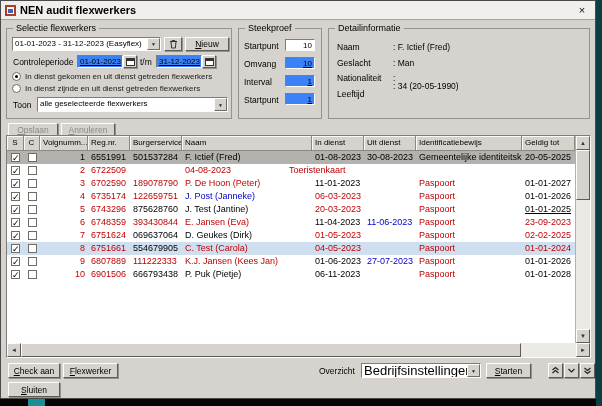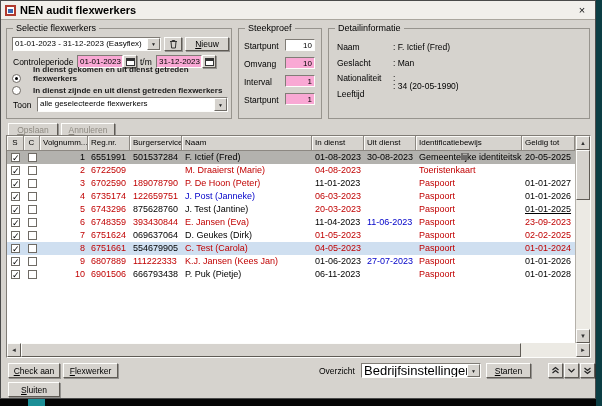--- a/index.html
+++ b/index.html
@@ -13,38 +13,38 @@
   .close-btn{width:18px;height:15px;font-size:11px;line-height:13px;background:#f1efeb;border:none;color:#111;font-family:inherit;text-align:center;cursor:default;}
   
   .gb{position:absolute;border:1px solid #97948e;}
   .gb-legend{position:absolute;top:-6px;left:6px;background:#d6d3ce;padding:0 3px;font-size:9px;color:#000;white-space:nowrap;}
   .gb-selectie{left:5px;top:27px;width:226px;height:91px;}
   .gb-steekproef{left:237px;top:27px;width:84px;height:91px;}
   .gb-detail{left:327px;top:27px;width:262px;height:91px;}
   .lbl{position:absolute;font-size:8.5px;color:#000;white-space:nowrap;}
   
   .field{position:absolute;font-size:8.5px;line-height:11px;padding:0 2px;background:#fff;border:1px solid;border-color:#807c76 #fdfdfb #fdfdfb #807c76;overflow:hidden;white-space:nowrap;}
-  .field.ro{background:#f9a8d4;}
+  .field.ro{background:#3b82f6;text-decoration:underline;}
   .field.num{text-align:right;}
   .combo{position:absolute;background:#fff;border:1px solid;border-color:#807c76 #fdfdfb #fdfdfb #807c76;display:flex;align-items:stretch;}
   .combo-text{flex:1;font-size:8px;line-height:12px;padding:0 2px;white-space:nowrap;overflow:hidden;}
   .combo-btn{width:13px;background:#d6d3ce;border:1px solid;border-color:#fdfdfb #6f6b65 #6f6b65 #fdfdfb;font-size:5px;display:flex;align-items:center;justify-content:center;color:#222;}
   .btn3d{position:absolute;background:#d6d3ce;border:1px solid;border-color:#fdfdfb #5f5b55 #5f5b55 #fdfdfb;box-shadow:1px 1px 0 rgba(0,0,0,.3);font-size:8.5px;font-family:inherit;color:#000;padding:0;display:flex;align-items:center;justify-content:center;white-space:nowrap;cursor:default;}
   .btn3d.disabled{color:#8e8a82;}
   
   .period-combo{left:5px;top:8px;width:149px;height:14px;}
   .trash-btn{left:157px;top:8px;width:18px;height:14px;}
   .nieuw-btn{left:178px;top:8px;width:44px;height:14px;}
   .ctrl-lbl{left:6px;top:28px;}
   .date-from{left:70px;top:26px;width:46px;height:13px;font-size:8px;}
   .cal1{left:116px;top:26px;width:14px;height:13px;}
   .tm-lbl{left:133px;top:28px;}
   .date-to{left:149px;top:26px;width:46px;height:13px;font-size:8px;}
   .cal2{left:195px;top:26px;width:14px;height:13px;}
-  .radio-row{position:absolute;display:flex;align-items:flex-end;gap:12px;height:11px;font-weight:bold;}
+  .radio-row{position:absolute;display:flex;align-items:flex-start;gap:4px;height:11px;}
   .r1{left:5px;top:43px;}
   .r2{left:5px;top:55px;}
   .radio{width:9px;height:9px;border:1px solid #6f6b65;border-radius:50%;background:#fff;position:relative;flex:none;}
   .radio.checked::after{content:"";position:absolute;left:2px;top:2px;width:3px;height:3px;background:#000;border-radius:50%;}
   .rlbl{font-size:8px;color:#1a1a1a;}
   .toon-lbl{left:6px;top:71px;}
   .toon-combo{left:30px;top:68px;width:191px;height:15px;}
   .btn-opslaan{left:7px;top:122px;width:50px;height:14px;}
   .btn-annuleren{left:60px;top:122px;width:54px;height:14px;}
   
@@ -213,21 +213,20 @@
         <div class="trow">
           <div class="tcell cb-cell col-s">
             <div class="cb">✓</div>
           </div>
           <div class="tcell cb-cell col-c">
             <div class="cb"></div>
           </div>
           <div class="tcell col-volgnr" style="color: rgb(192, 0, 0);">2</div>
           <div class="tcell col-regnr" style="color: rgb(192, 0, 0);">6722509</div>
           <div class="tcell col-bsn" style="color: rgb(0, 0, 0);"></div>
-          <div class="tcell col-naam" style="color: rgb(192, 0, 0);">M. Draaierst (Marie)</div>
           <div class="tcell col-indienst" style="color: rgb(192, 0, 0);">04-08-2023</div>
           <div class="tcell col-uitdienst" style="color: rgb(0, 0, 0);"></div>
           <div class="tcell col-ident" style="color: rgb(192, 0, 0);">Toeristenkaart</div>
           <div class="tcell col-geldig" style="color: rgb(0, 0, 0);"></div>
         </div>
         <div class="trow">
           <div class="tcell cb-cell col-s">
             <div class="cb">✓</div>
           </div>
           <div class="tcell cb-cell col-c">

